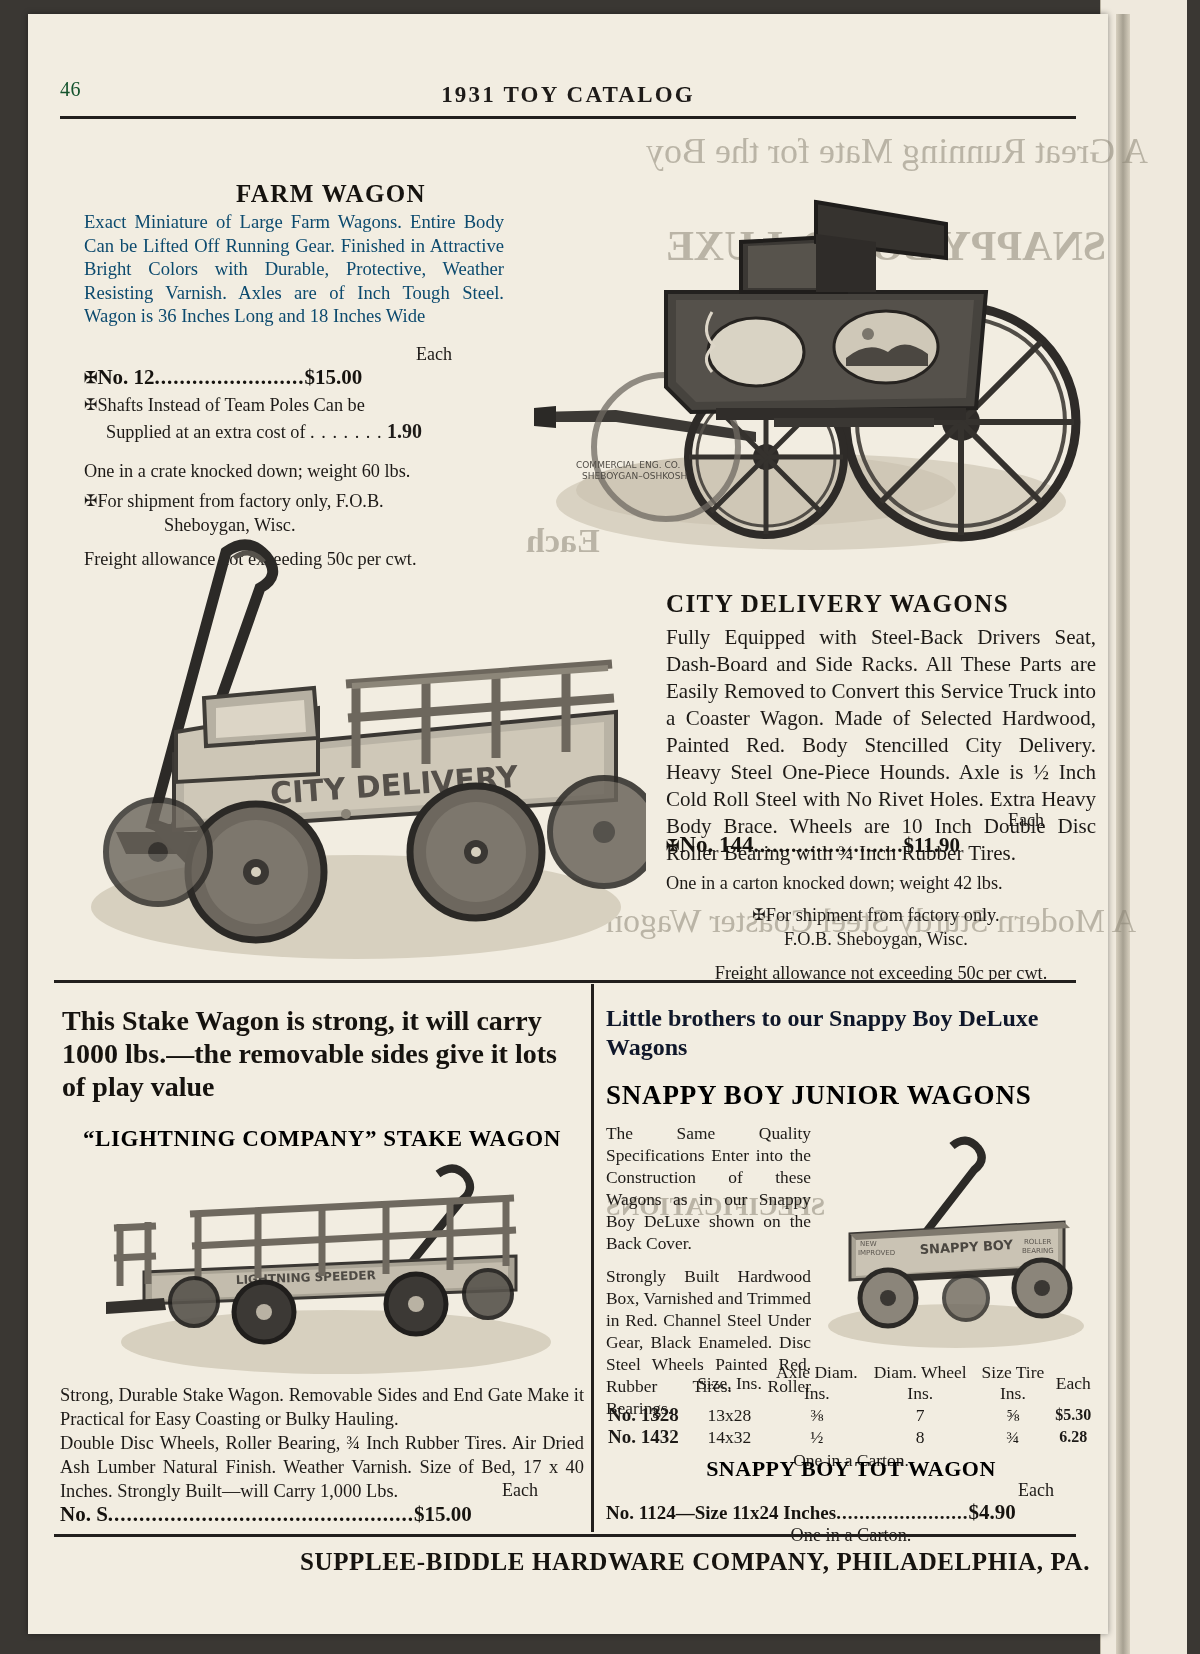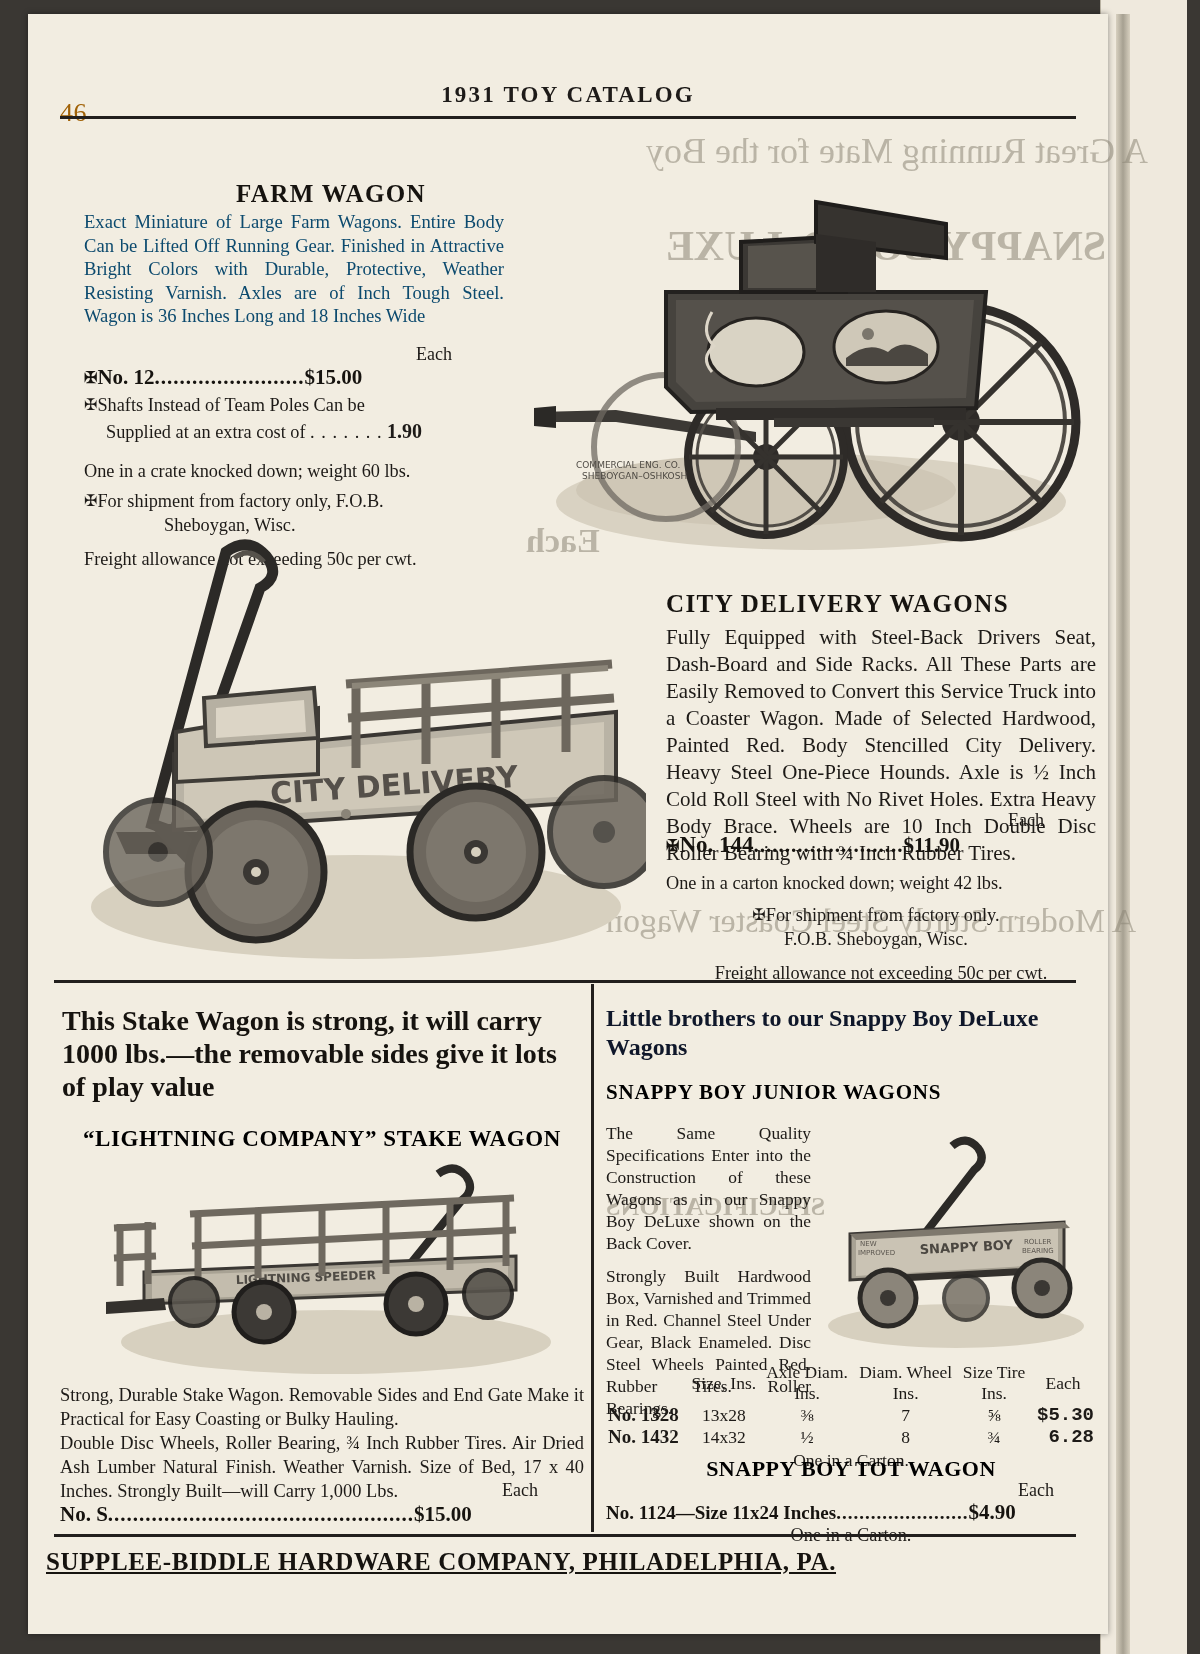--- a/index.html
+++ b/index.html
@@ -36,21 +36,21 @@
     font-family:"Liberation Serif",serif;
     opacity:.55;
     white-space:nowrap;
   }
   .inner{
     position:absolute; left:18px; top:18px;
     width:1044px; height:1584px;
   }
   .folio{
     position:absolute; left:14px; top:46px;
-    font-size:26px; letter-spacing:.5px; color:#a16207;margin-top:20px;
+    font-size:20px; letter-spacing:.5px; color:#14532d;
   }
   .runhead{
     position:absolute; left:0; top:50px; width:1044px;
     text-align:center; font-size:23px; letter-spacing:2.2px;
     color:#1e1b19; font-weight:bold;
   }
   .rule{
     position:absolute; background:#221f1d;
   }
   .rule-top{ left:14px; top:84px; width:1016px; height:3px;}
@@ -119,45 +119,44 @@
     font-size:18.4px; line-height:1.3; text-align:justify; color:#1d1a17;
   }
 
   
   .br-head{
     position:absolute; left:560px; top:972px; width:500px;
     font-size:24px; line-height:1.2; font-weight:bold; color:#0f172a;
   }
   .br-sub{
     position:absolute; left:560px; top:1048px; width:500px;
-    font-size:21px; font-weight:bold; letter-spacing:.8px;
+    font-size:27px; font-weight:bold; letter-spacing:.8px;
   }
   .br-col{
     position:absolute; left:560px; top:1090px; width:205px;
     font-size:17.4px; line-height:1.27; text-align:justify; color:#1d1a17;
   }
   .tbl{
     position:absolute; left:560px; top:1330px; width:490px;
     font-size:17.5px; color:#1d1a17;
   }
   .tbl table{border-collapse:collapse;width:100%;}
   .tbl td,.tbl th{padding:0 2px;text-align:center;font-weight:normal;}
   .tbl th{font-size:17.5px;}
   .tbl .itemno{font-weight:bold;font-size:19px;text-align:left;white-space:nowrap;}
-  .tbl .price{font-weight:bold;font-size:19px;text-align:right;font-family:Liberation Mono, monospace;}
+  .tbl .price{font-weight:bold;font-size:16px;}
   .br-tot{
     position:absolute; left:560px; top:1424px; width:490px;
     text-align:center; font-size:22px; font-weight:bold; letter-spacing:.5px;
   }
 
   .footer{
     position:absolute; left:0; top:1516px; width:1044px;
-    text-align:left; font-size:25px; font-weight:bold; letter-spacing:.6px;
+    text-align:right; font-size:25px; font-weight:bold; letter-spacing:.6px;
     color:#16130f;
-    text-decoration:underline;
   }
   .ctr{text-align:center;}
 </style>
 </head>
 <body>
 
 <div class="nextpage"></div>
 <div class="page">
   <div class="gutter"></div>
   <div class="inner">

